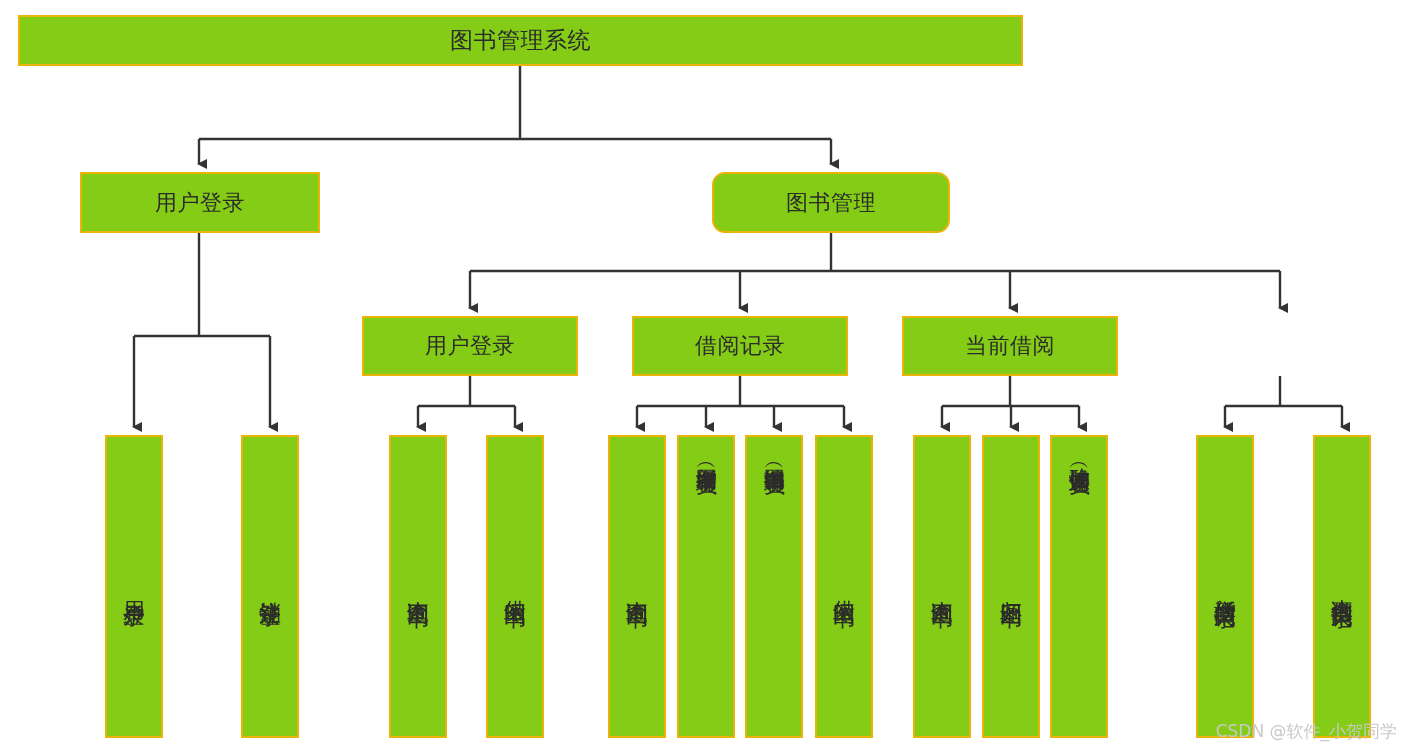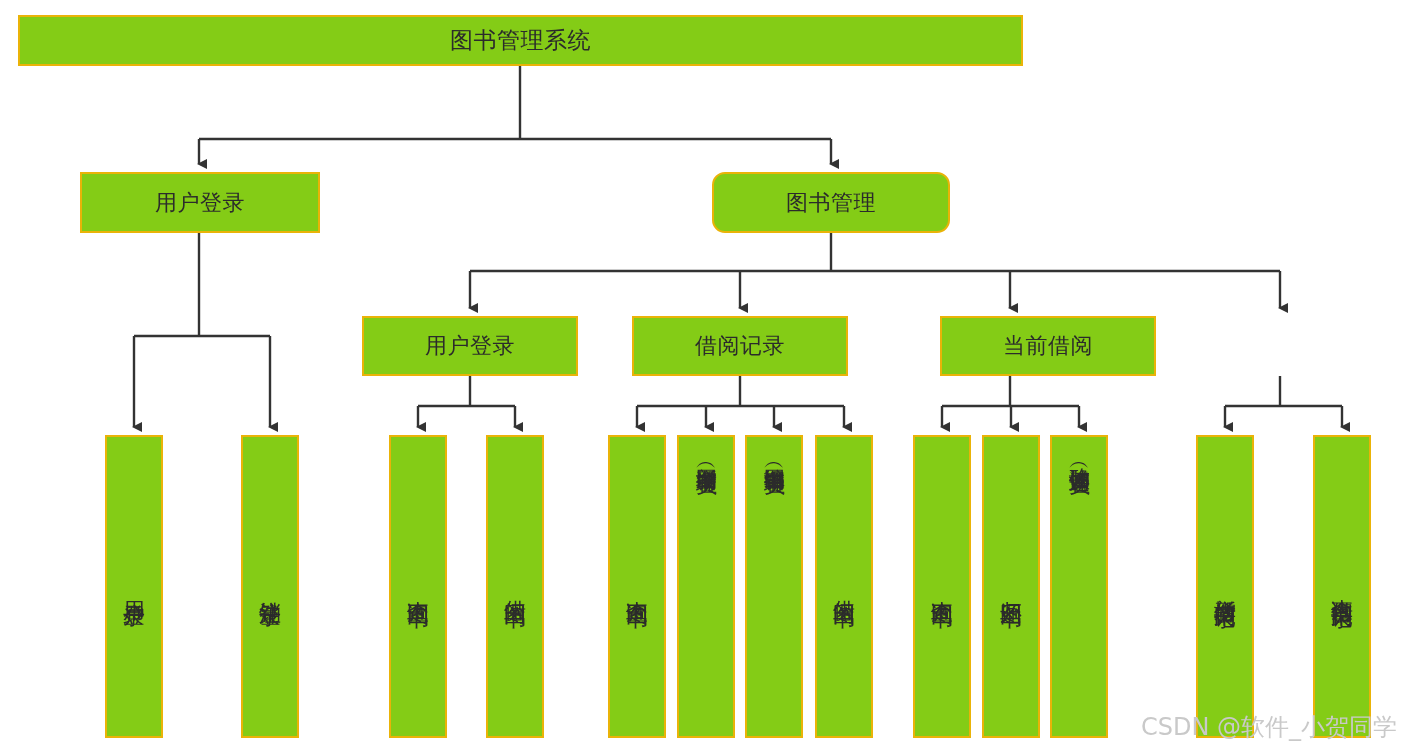--- a/index.html
+++ b/index.html
@@ -43,21 +43,21 @@
     line-height:1.0;
     letter-spacing:2px;
     white-space:nowrap;
   }
   .v-node.tall .lbl{font-size:21px;letter-spacing:1px;}
   .v-node.mid{align-items:center;padding-top:0;}
 
   .watermark{
     position:absolute;
     right:8px;bottom:4px;
-    font-size:24px;
+    font-size:17px;
     color:#c9c9c9;
     white-space:nowrap;
     user-select:none;
   }
 </style>
 </head>
 <body>
 
 <div id="stage">
 
@@ -124,21 +124,21 @@
   </div>
 
   <div class="node h-node" style="left:362px;top:316px;width:216px;height:60px;">
     <span class="lbl">用户登录</span>
   </div>
 
   <div class="node h-node" style="left:632px;top:316px;width:216px;height:60px;">
     <span class="lbl">借阅记录</span>
   </div>
 
-  <div class="node h-node" style="left:940px;top:316px;width:216px;height:60px;">
+  <div class="node h-node" style="left:902px;top:316px;width:216px;height:60px;">
     <span class="lbl">当前借阅</span>
   </div>
 
 
   <div class="node v-node mid" style="left:105px;top:435px;width:58px;height:303px;">
     <span class="lbl">用户登录</span>
   </div>
   <div class="node v-node mid" style="left:241px;top:435px;width:58px;height:303px;">
     <span class="lbl">注销登录</span>
   </div>

